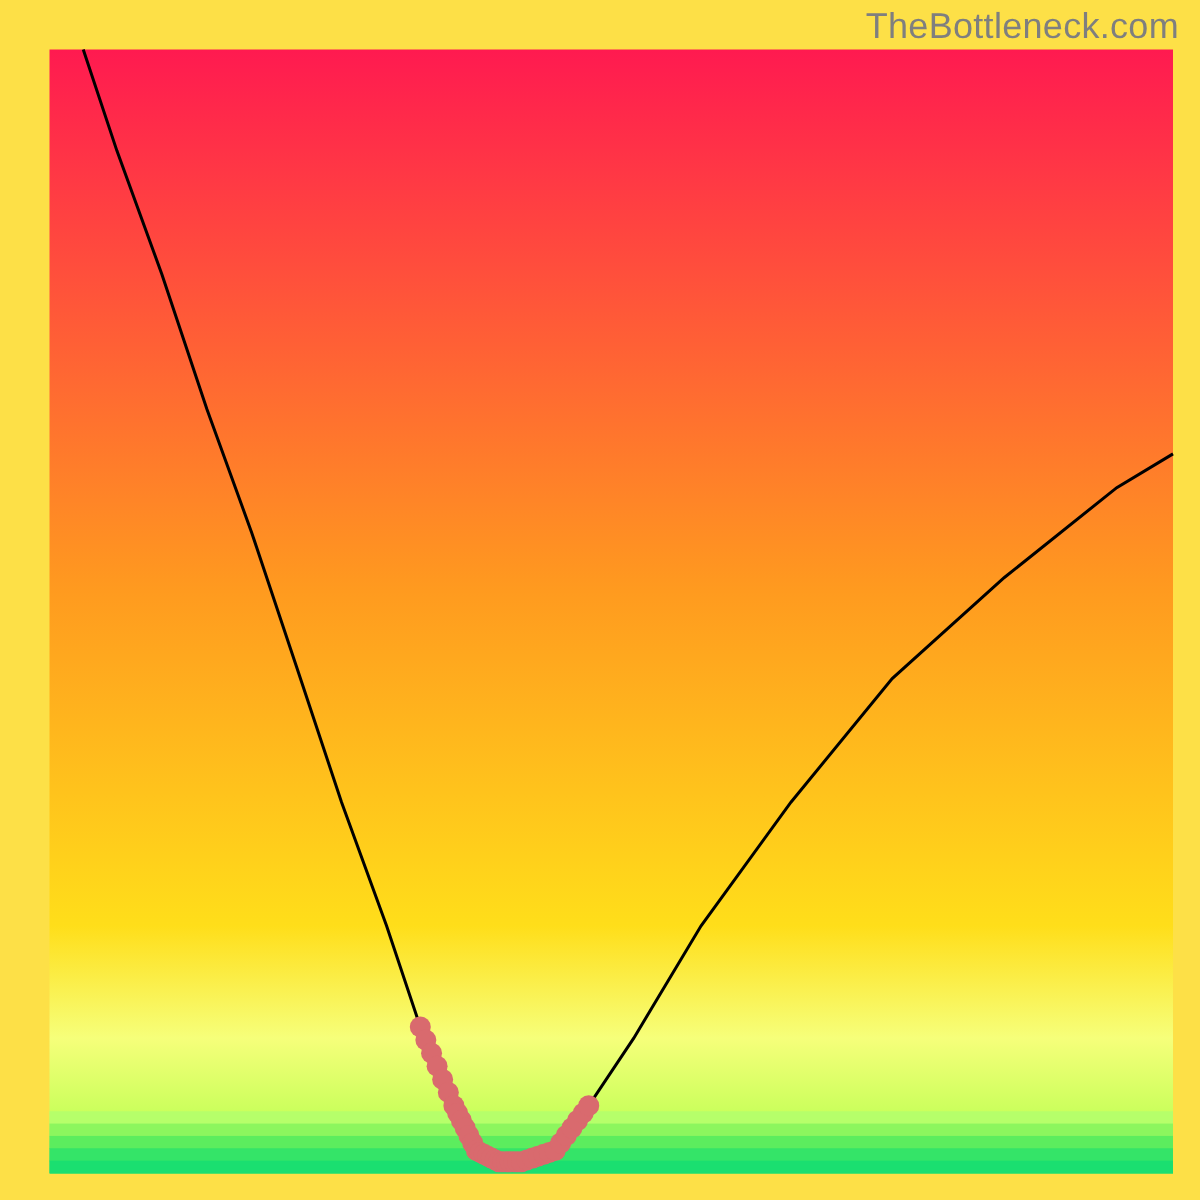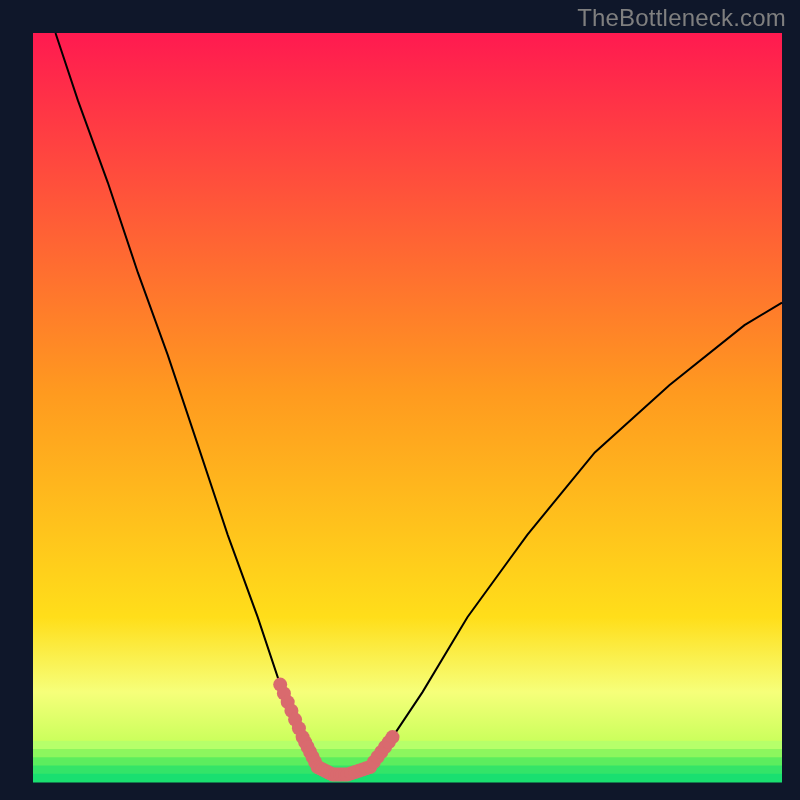--- a/index.html
+++ b/index.html
@@ -7,21 +7,21 @@
     padding: 0;
     width: 800px;
     height: 800px;
     background: #000;
     font-family: Arial, Helvetica, sans-serif;
     overflow: hidden;
   }
   .frame {
     position: absolute;
     inset: 0;
-    background: #0f172a;
+    background: #fde047;
   }
   .watermark {
     position: absolute;
     top: 4px;
     right: 14px;
     color: #7f7f7f;
     font-size: 24px;
     font-weight: 500;
     letter-spacing: 0.2px;
     z-index: 20;

